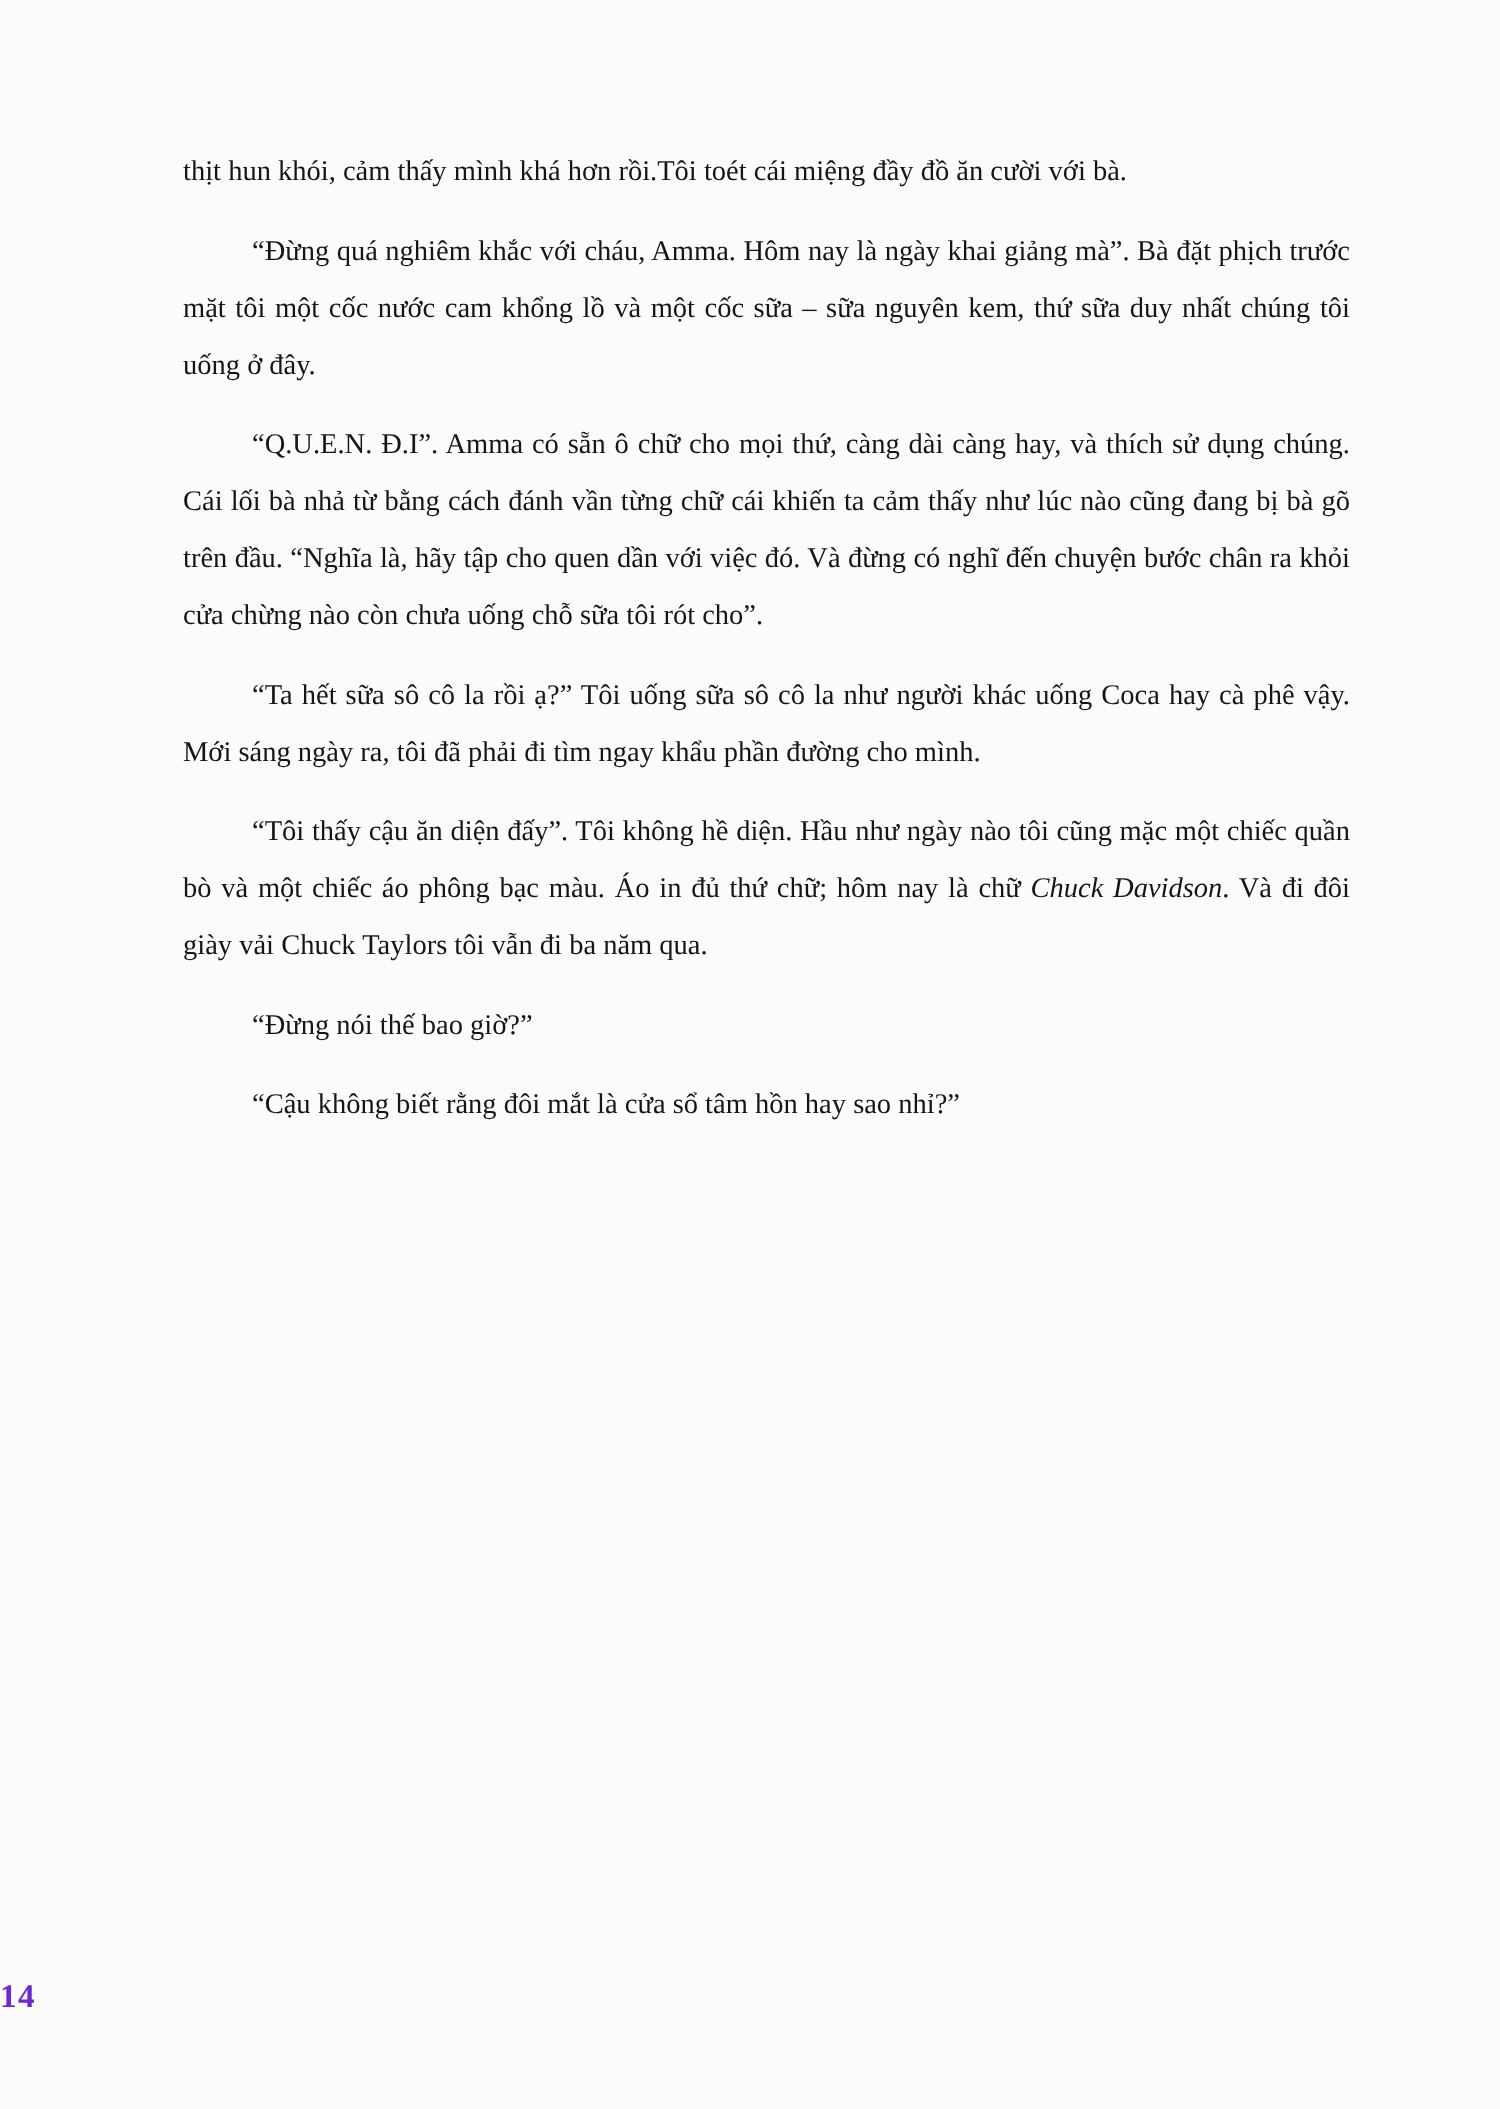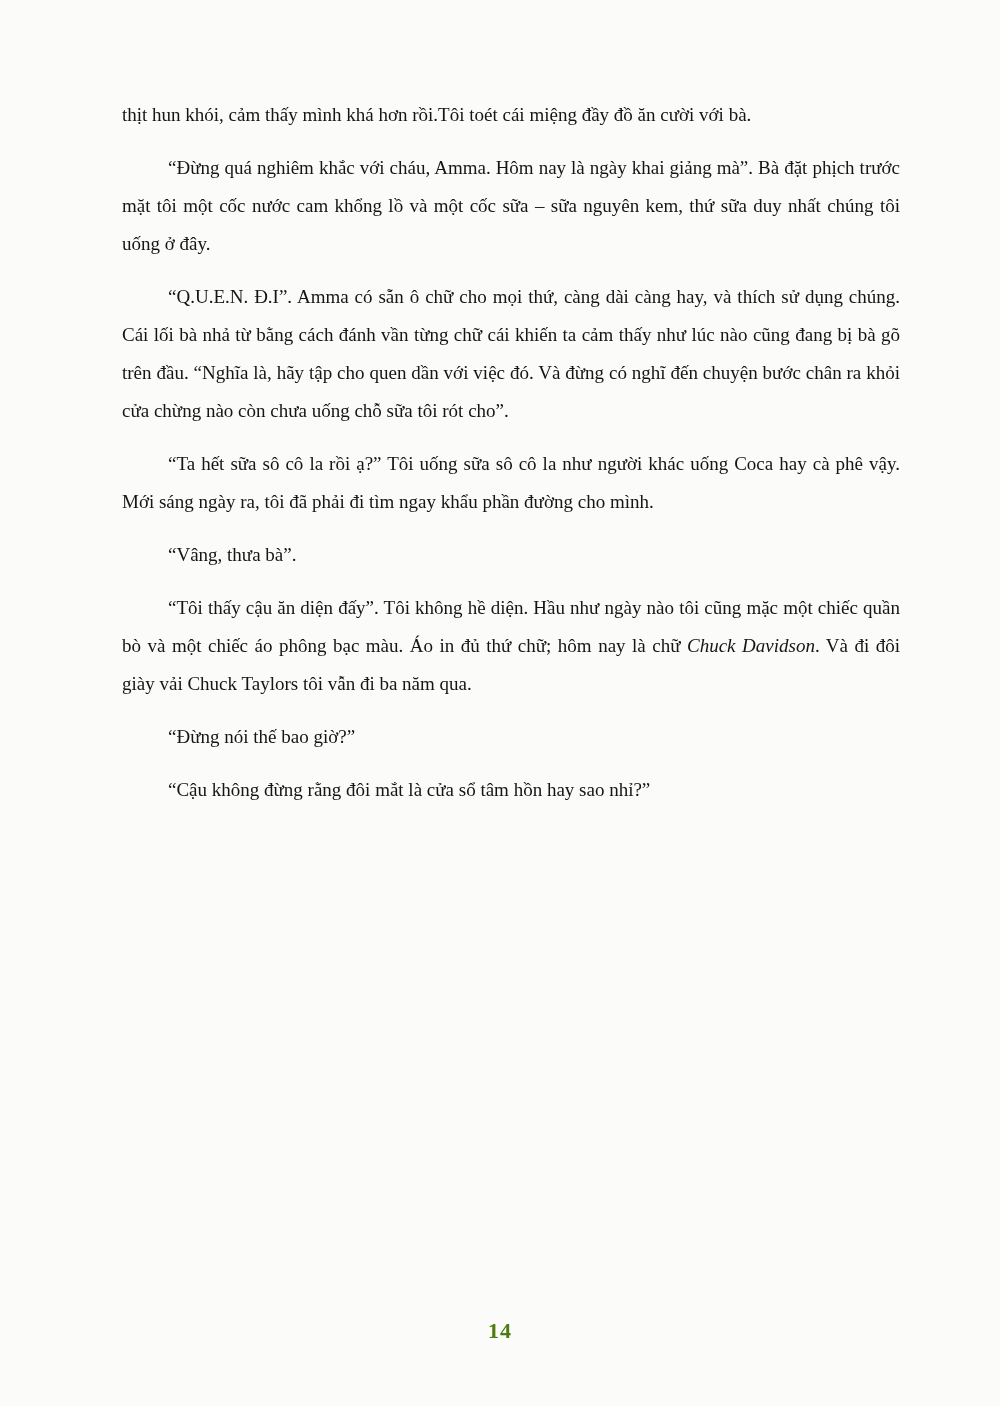--- a/index.html
+++ b/index.html
@@ -38,35 +38,34 @@
     font-family: Liberation Serif, serif;
   }
   .run-italic {
     font-style: italic;
   }
   .page-number {
     position: absolute;
     top: 1318px;
     left: 0;
     width: 1000px;
-    text-align: center;
-    color: #4d7c0f;
+    text-align: left;
+    color: #6d28d9;
     font-size: 22px;
     font-weight: bold;
     letter-spacing: 1px;
   }
 </style>
 </head>
 <body style="background: rgb(251, 251, 249);">
 
 <div class="page">
   <div class="text-block" style="color: rgb(23, 21, 19);">
       <p><span>thịt hun khói, cảm thấy mình khá hơn rồi.Tôi toét cái miệng đầy đồ ăn cười với bà.</span></p>
       <p class="indent"><span>“Đừng quá nghiêm khắc với cháu, Amma. Hôm nay là ngày khai giảng mà”. Bà đặt phịch trước mặt tôi một cốc nước cam khổng lồ và một cốc sữa – sữa nguyên kem, thứ sữa duy nhất chúng tôi uống ở đây.</span></p>
       <p class="indent"><span>“Q.U.E.N. Đ.I”. Amma có sẵn ô chữ cho mọi thứ, càng dài càng hay, và thích sử dụng chúng. Cái lối bà nhả từ bằng cách đánh vần từng chữ cái khiến ta cảm thấy như lúc nào cũng đang bị bà gõ trên đầu. “Nghĩa là, hãy tập cho quen dần với việc đó. Và đừng có nghĩ đến chuyện bước chân ra khỏi cửa chừng nào còn chưa uống chỗ sữa tôi rót cho”.</span></p>
       <p class="indent"><span>“Ta hết sữa sô cô la rồi ạ?” Tôi uống sữa sô cô la như người khác uống Coca hay cà phê vậy. Mới sáng ngày ra, tôi đã phải đi tìm ngay khẩu phần đường cho mình.</span></p>
-      <p class="indent"><span>“Vâng, thưa bà”.</span></p>
       <p class="indent"><span>“Tôi thấy cậu ăn diện đấy”. Tôi không hề diện. Hầu như ngày nào tôi cũng mặc một chiếc quần bò và một chiếc áo phông bạc màu. Áo in đủ thứ chữ; hôm nay là chữ </span><span class="run-italic">Chuck Davidson</span><span>. Và đi đôi giày vải Chuck Taylors tôi vẫn đi ba năm qua.</span></p>
       <p class="indent"><span>“Đừng nói thế bao giờ?”</span></p>
-      <p class="indent"><span>“Cậu không đừng rằng đôi mắt là cửa sổ tâm hồn hay sao nhỉ?”</span></p>
+      <p class="indent"><span>“Cậu không biết rằng đôi mắt là cửa sổ tâm hồn hay sao nhỉ?”</span></p>
     </div>
   <div class="page-number">14</div>
 </div>
 
 </body></html>

